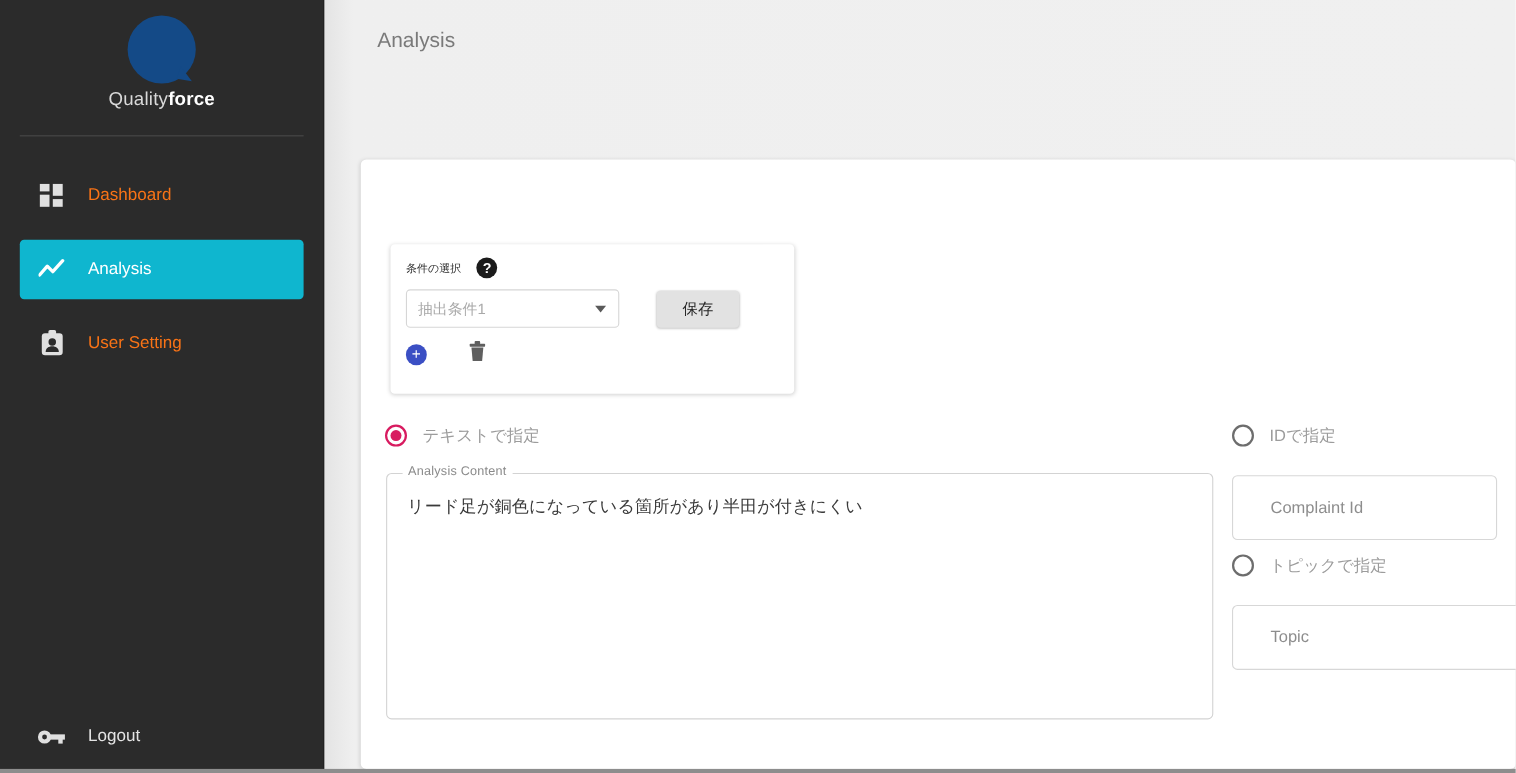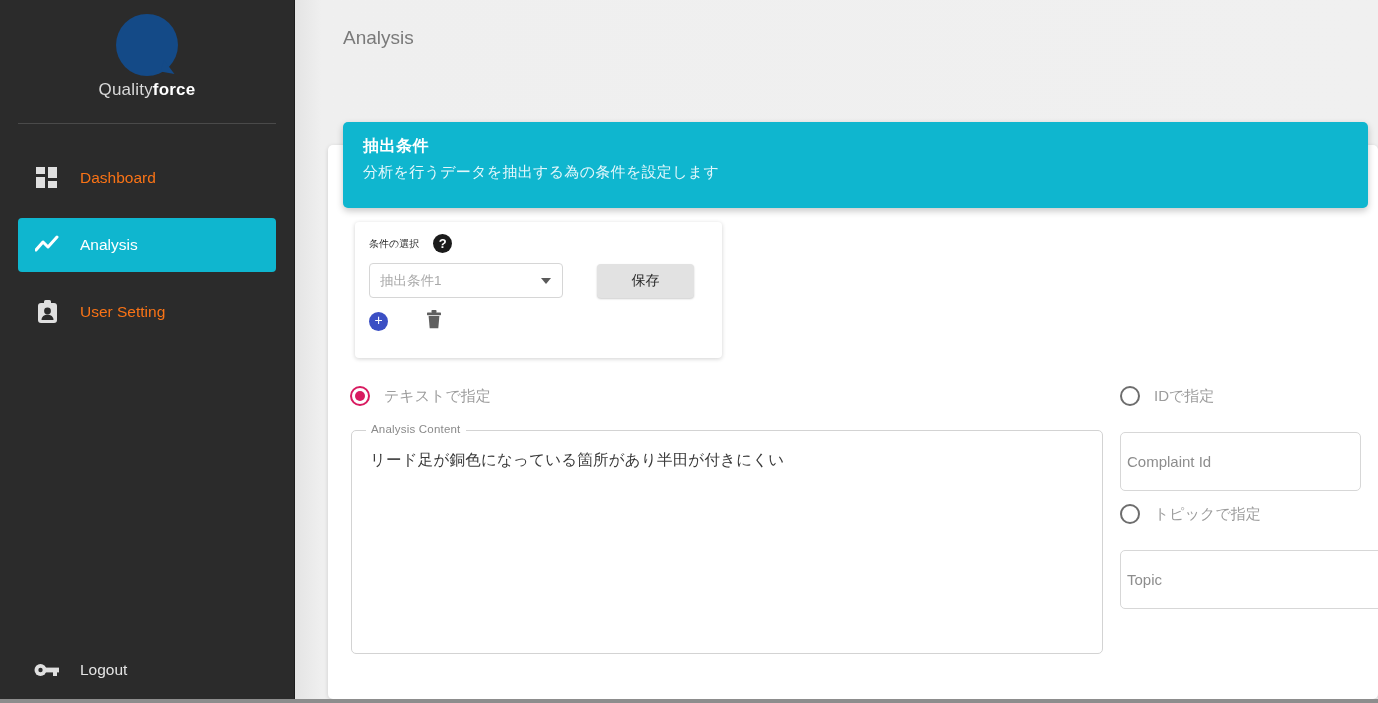--- a/index.html
+++ b/index.html
@@ -233,21 +233,21 @@
   .select-caret {
     position: absolute;
     right: 11px;
     width: 0; height: 0;
     border-left: 5px solid transparent;
     border-right: 5px solid transparent;
     border-top: 6px solid #5a5a5a;
   }
   .save-btn {
     margin-left: 34px;
-    width: 97px;
+    width: 75px;
     height: 34px;
     background: #e2e2e2;
     border: none;
     border-radius: 4px;
     font-size: 14px;
     color: #262626;
     font-family: "Liberation Sans", sans-serif;
     cursor: pointer;
     box-shadow: 0 1px 2px rgba(0,0,0,0.2);
   }
@@ -331,21 +331,21 @@
   }
 
   .plain-field {
     position: absolute;
     z-index: 6;
     border: 1px solid #d7d7d7;
     border-radius: 5px;
     background: #ffffff;
     display: flex;
     align-items: center;
-    padding-left: 6px;
+    padding-left: 34px;
     font-size: 15px;
     color: #8d8d8d;
   }
 
   .bottom-rule {
     position: absolute;
     left: 0;
     bottom: 0;
     width: 100%;
     height: 4px;
@@ -420,24 +420,20 @@
     </div>
 
   </aside>
 
   <main class="main">
 
     <div class="page-title">Analysis</div>
 
     <div class="white-card"></div>
 
-    <div class="banner">
-      <div class="banner-title">抽出条件</div>
-      <div class="banner-sub">分析を行うデータを抽出する為の条件を設定します</div>
-    </div>
 
     <section class="cond-card">
       <div class="cond-head">
         <span class="cond-title">条件の選択</span>
         <span class="help-icon">?</span>
       </div>
 
       <div class="cond-row">
         <div class="select-box">
           <span>抽出条件1</span>

